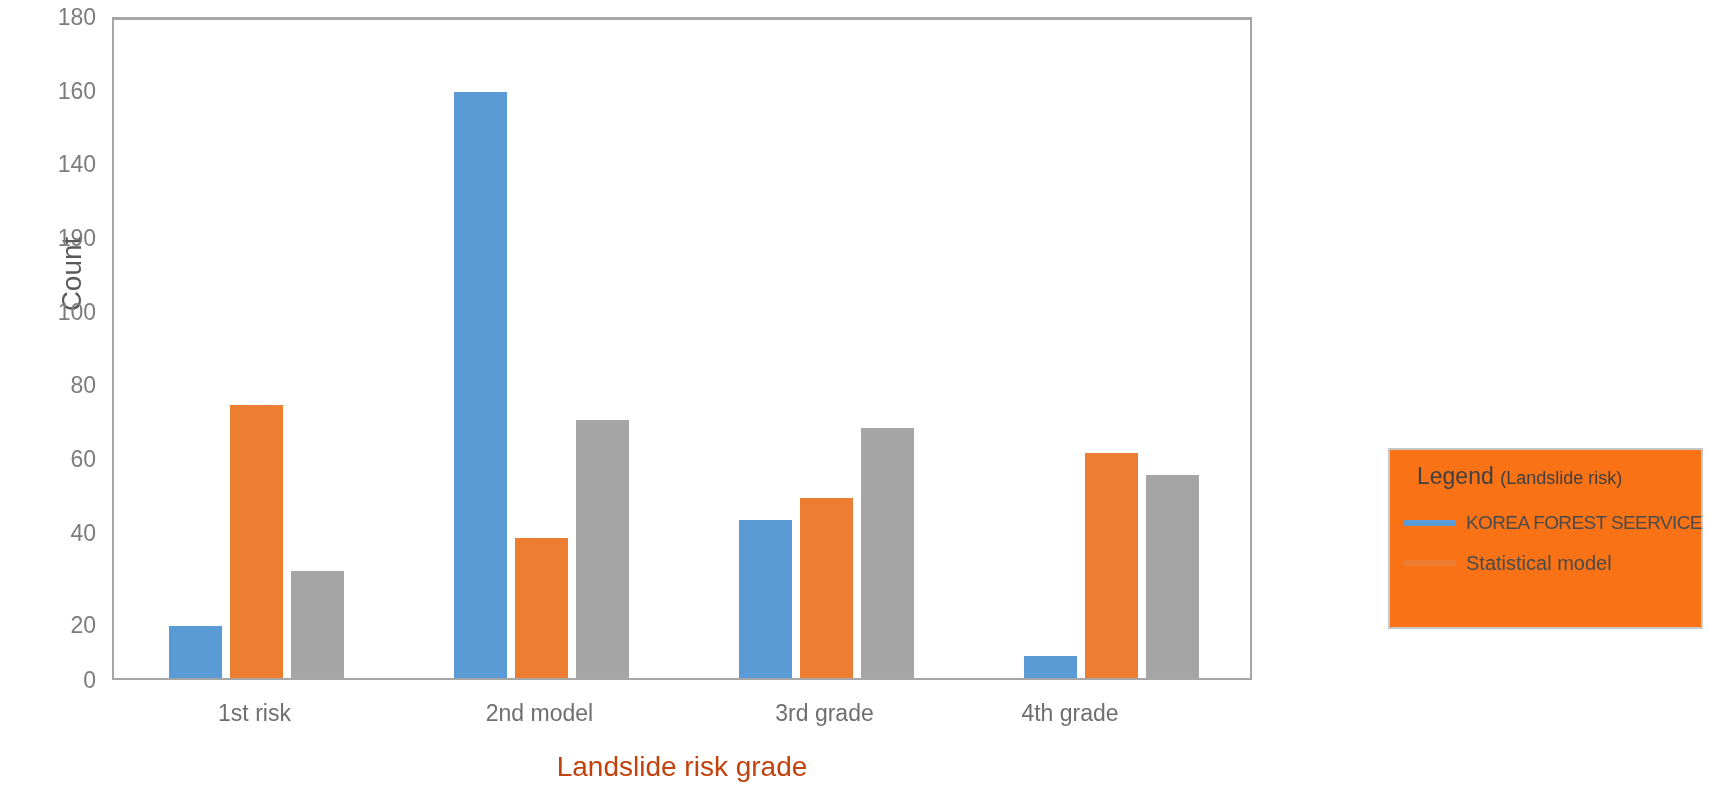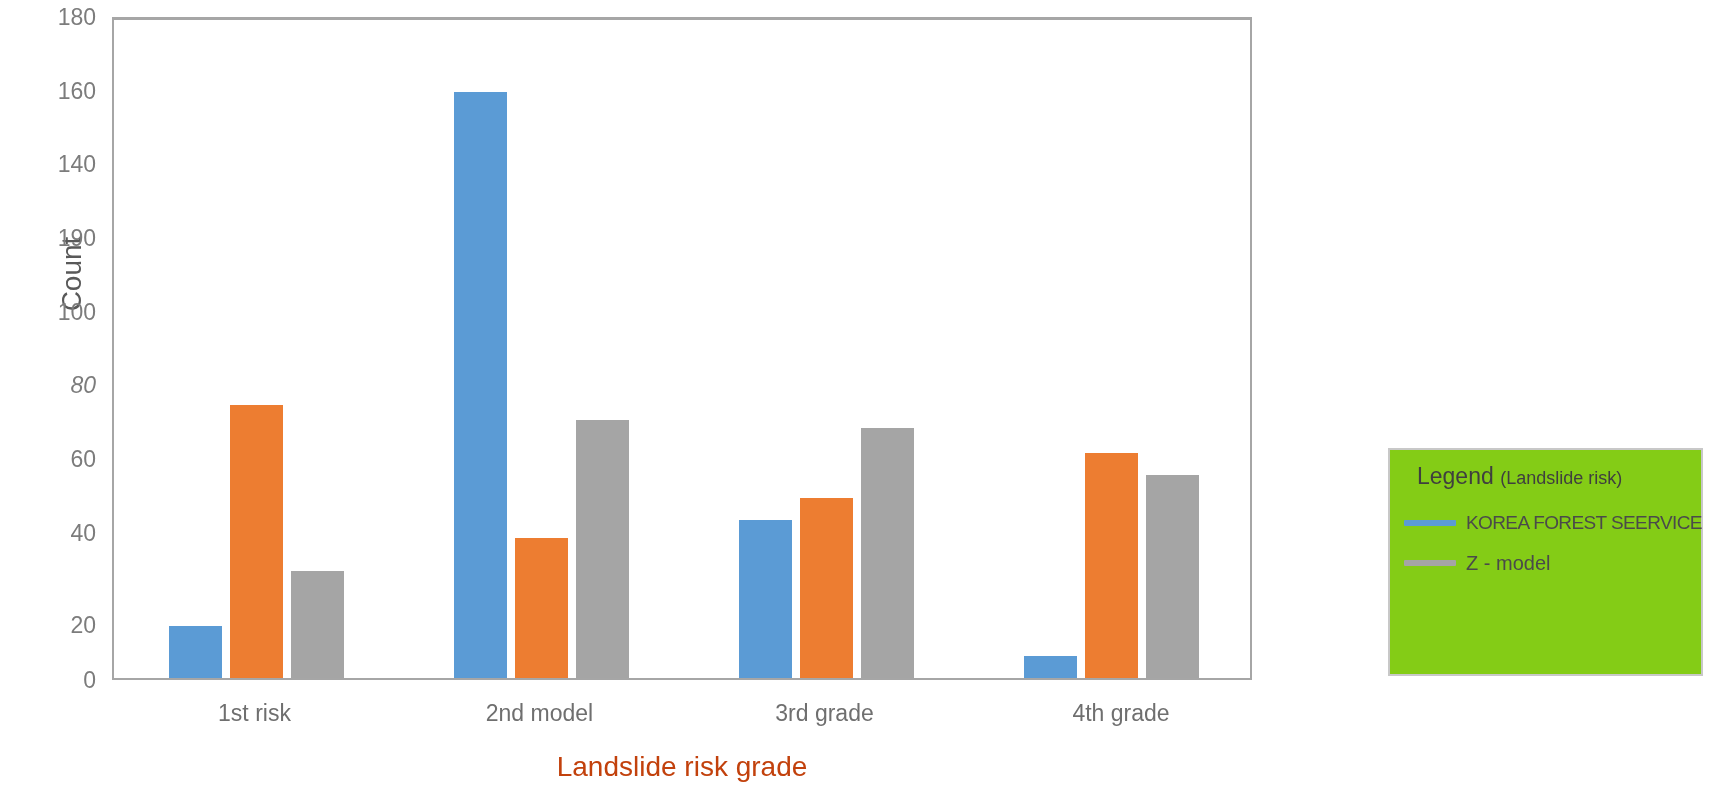--- a/index.html
+++ b/index.html
@@ -108,23 +108,23 @@
     color: #c2410c;
     white-space: nowrap;
   }
 
   
   #legend {
     position: absolute;
     left: 1388px;
     top: 448px;
     width: 315px;
-    height: 228px;
+    height: 181px;
     border: 2px solid #c8c8c8;
-    background: #84cc16;
+    background: #f97316;
     padding: 14px 0 0 0;
   }
   #legend-title {
     font-size: 23px;
     color: #3f3f3f;
     padding-left: 27px;
     white-space: nowrap;
     line-height: 1.1;
   }
   #legend-title .sub { font-size: 18px; }
@@ -154,21 +154,21 @@
 
 <div id="root">
 
   <div id="ylabel">Count</div>
 
   <div id="yticks">
       <div class="ytick" style="top: 663px;">0</div>
       <div class="ytick" style="top: 608px;">20</div>
       <div class="ytick" style="top: 515.667px;">40</div>
       <div class="ytick" style="top: 442px;">60</div>
-      <div class="ytick" style="top: 368.333px; font-style: italic;">80</div>
+      <div class="ytick" style="top: 368.333px;">80</div>
       <div class="ytick" style="top: 294.667px;">100</div>
       <div class="ytick" style="top: 221px;">190</div>
       <div class="ytick" style="top: 147.333px;">140</div>
       <div class="ytick" style="top: 73.6667px;">160</div>
       <div class="ytick" style="top: 0px;">180</div>
     </div>
 
   <div id="plot">
     <div id="plot-inner">
         <div class="group" style="left: 0px; width: 285px;">
@@ -191,35 +191,35 @@
           <div class="bar s1" style="background: rgb(237, 125, 49); height: 224.683px;"></div>
           <div class="bar s2" style="background: rgb(165, 165, 165); height: 202.583px;"></div>
         </div>
       </div>
   </div>
 
   <div id="xticks">
       <div class="xtick" style="left: 142.5px;">1st risk</div>
       <div class="xtick" style="left: 427.5px;">2nd model</div>
       <div class="xtick" style="left: 712.5px;">3rd grade</div>
-      <div class="xtick" style="left: 1009px;">4th grade</div>
+      <div class="xtick" style="left: 958px;">4th grade</div>
     </div>
 
   <div id="xlabel">Landslide risk grade</div>
 
   <div id="legend">
     <div id="legend-title">
       <span>Legend</span>
       <span class="sub">(Landslide risk)</span>
     </div>
     <div class="legend-items">
         <div class="legend-item kfs">
           <span class="swatch" style="background: rgb(91, 155, 213);"></span>
           <span class="legend-label">KOREA FOREST SEERVICE</span>
         </div>
         <div class="legend-item">
-          <span class="swatch" style="background: rgb(165, 165, 165);"></span>
-          <span class="legend-label">Z - model</span>
+          <span class="swatch" style="background: rgb(237, 125, 49);"></span>
+          <span class="legend-label">Statistical model</span>
         </div>
       </div>
   </div>
 
 </div>
 
 </body></html>

